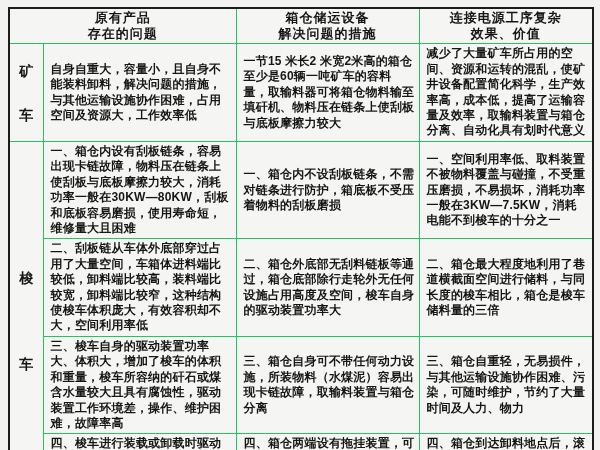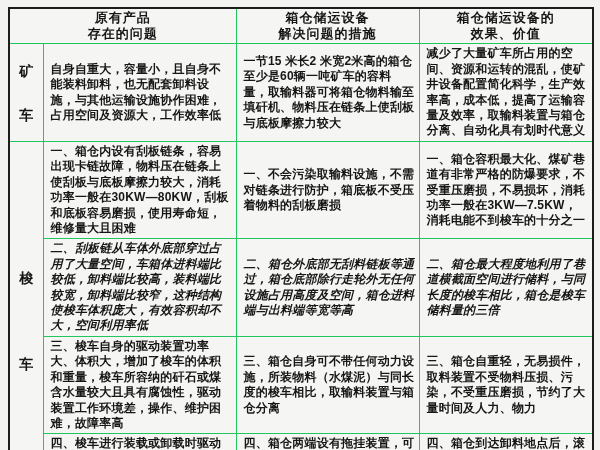--- a/index.html
+++ b/index.html
@@ -27,21 +27,21 @@
   }
   
   col.c-label{width:34px;}
   col.c-problem{width:193px;}
   col.c-measure{width:183px;}
   col.c-effect{width:174px;}
   
   tr.h-header{height:34px;}
   tr.r1{height:98px;}
   tr.r2{height:64px;}
-  tr.r3{height:84px;font-style:italic;}
+  tr.r3{height:84px;}
   tr.r4{height:85px;padding-left:34px;}
   tr.r5{height:auto;}
   th.hcell{
     font-size:13px;line-height:16px;
     text-align:center;vertical-align:middle;
     white-space:pre-line;
     padding:1px 2px;
     letter-spacing:1px;
   }
   td.cell{
@@ -69,50 +69,50 @@
       <col class="c-problem">
       <col class="c-measure">
       <col class="c-effect">
     </colgroup>
     <tbody>
       <tr class="h-header">
         <th class="hcell" colspan="2">原有产品
 存在的问题</th>
         <th class="hcell">箱仓储运设备
 解决问题的措施</th>
-        <th class="hcell">箱仓储运设备的
+        <th class="hcell">连接电源工序复杂
 效果、价值</th>
       </tr>
 
       <tr class="r1">
         <td class="group-label g-mine">矿
 车</td>
-        <td class="cell">自身自重大，容量小，且自身不能装料卸料，也无配套卸料设施，与其他运输设施协作困难，占用空间及资源大，工作效率低</td>
+        <td class="cell">自身自重大，容量小，且自身不能装料卸料，解决问题的措施，与其他运输设施协作困难，占用空间及资源大，工作效率低</td>
         <td class="cell">一节15 米长2 米宽2米高的箱仓至少是60辆一吨矿车的容料量，取输料器可将箱仓物料输至填矸机、物料压在链条上使刮板与底板摩擦力较大</td>
         <td class="cell">减少了大量矿车所占用的空间、资源和运转的混乱，使矿井设备配置简化科学，生产效率高，成本低，提高了运输容量及效率，取输料装置与箱仓分离、自动化具有划时代意义</td>
       </tr>
 
       <tr class="r2">
         <td class="group-label g-shuttle" rowspan="4">梭
 车</td>
         <td class="cell">一、箱仓内设有刮板链条，容易出现卡链故障，物料压在链条上使刮板与底板摩擦力较大，消耗功率一般在30KW—80KW，刮板和底板容易磨损，使用寿命短，维修量大且困难</td>
-        <td class="cell">一、不会污染取输料设施，不需对链条进行防护，箱底板不受压着物料的刮板磨损</td>
-        <td class="cell">一、箱仓容积最大化、煤矿巷道有非常严格的防爆要求，不受重压磨损，不易损坏，消耗功率一般在3KW—7.5KW，消耗电能不到梭车的十分之一</td>
+        <td class="cell">一、箱仓内不设刮板链条，不需对链条进行防护，箱底板不受压着物料的刮板磨损</td>
+        <td class="cell">一、空间利用率低、取料装置不被物料覆盖与碰撞，不受重压磨损，不易损坏，消耗功率一般在3KW—7.5KW，消耗电能不到梭车的十分之一</td>
       </tr>
 
       <tr class="r3">
         <td class="cell">二、刮板链从车体外底部穿过占用了大量空间，车箱体进料端比较低，卸料端比较高，装料端比较宽，卸料端比较窄，这种结构使梭车体积庞大，有效容积却不大，空间利用率低</td>
-        <td class="cell">二、箱仓外底部无刮料链板等通过，箱仓底部除行走轮外无任何设施占用高度及空间，箱仓进料端与出料端等宽等高</td>
+        <td class="cell">二、箱仓外底部无刮料链板等通过，箱仓底部除行走轮外无任何设施占用高度及空间，梭车自身的驱动装置功率大</td>
         <td class="cell">二、箱仓最大程度地利用了巷道横截面空间进行储料，与同长度的梭车相比，箱仓是梭车储料量的三倍</td>
       </tr>
 
       <tr class="r4">
         <td class="cell">三、梭车自身的驱动装置功率大、体积大，增加了梭车的体积和重量，梭车所容纳的矸石或煤含水量较大且具有腐蚀性，驱动装置工作环境差，操作、维护困难，故障率高</td>
-        <td class="cell">三、箱仓自身可不带任何动力设施，所装物料（水煤泥）与同长度的梭车相比，取输料装置与箱仓分离</td>
-        <td class="cell">三、箱仓自重轻，无易损件，取料装置不受物料压损、污染，不受重压磨损，节约了大量时间及人力、物力</td>
+        <td class="cell">三、箱仓自身可不带任何动力设施，所装物料（水煤泥）容易出现卡链故障，取输料装置与箱仓分离</td>
+        <td class="cell">三、箱仓自重轻，无易损件，与其他运输设施协作困难、污染，可随时维护，节约了大量时间及人力、物力</td>
       </tr>
 
       <tr class="r5">
         <td class="cell">四、梭车进行装载或卸载时驱动装置需要连接电源，煤矿巷道有非常严格的防爆要求，连接电源工序复杂，危险性高、耗费时间</td>
         <td class="cell">四、箱仓两端设有拖挂装置，可由牵引机车带到卸料地点，由卸料点处的滚耙快速装载机取料，不需临时接电源等动力</td>
         <td class="cell">四、箱仓到达卸料地点后，滚耙快速装载机即进入箱仓内进行取料作业，安全、快捷、高效</td>
       </tr>
     </tbody>
   </table>
 </div>

